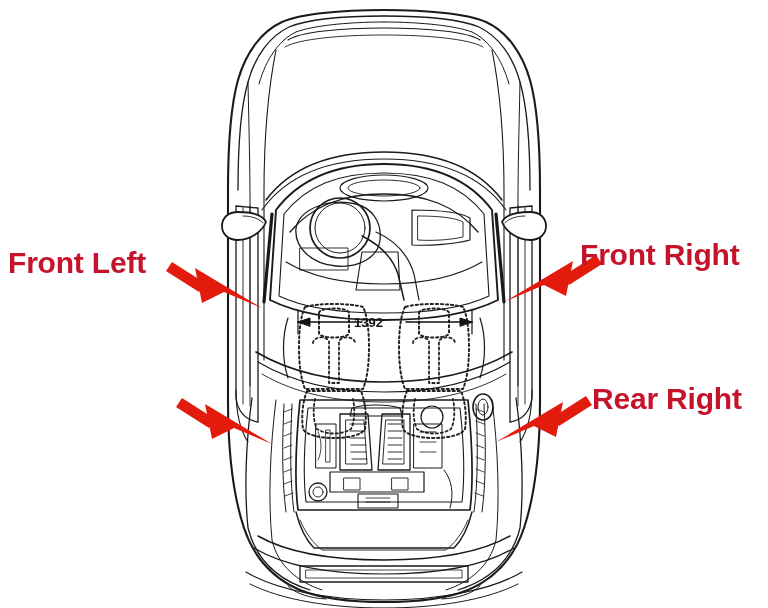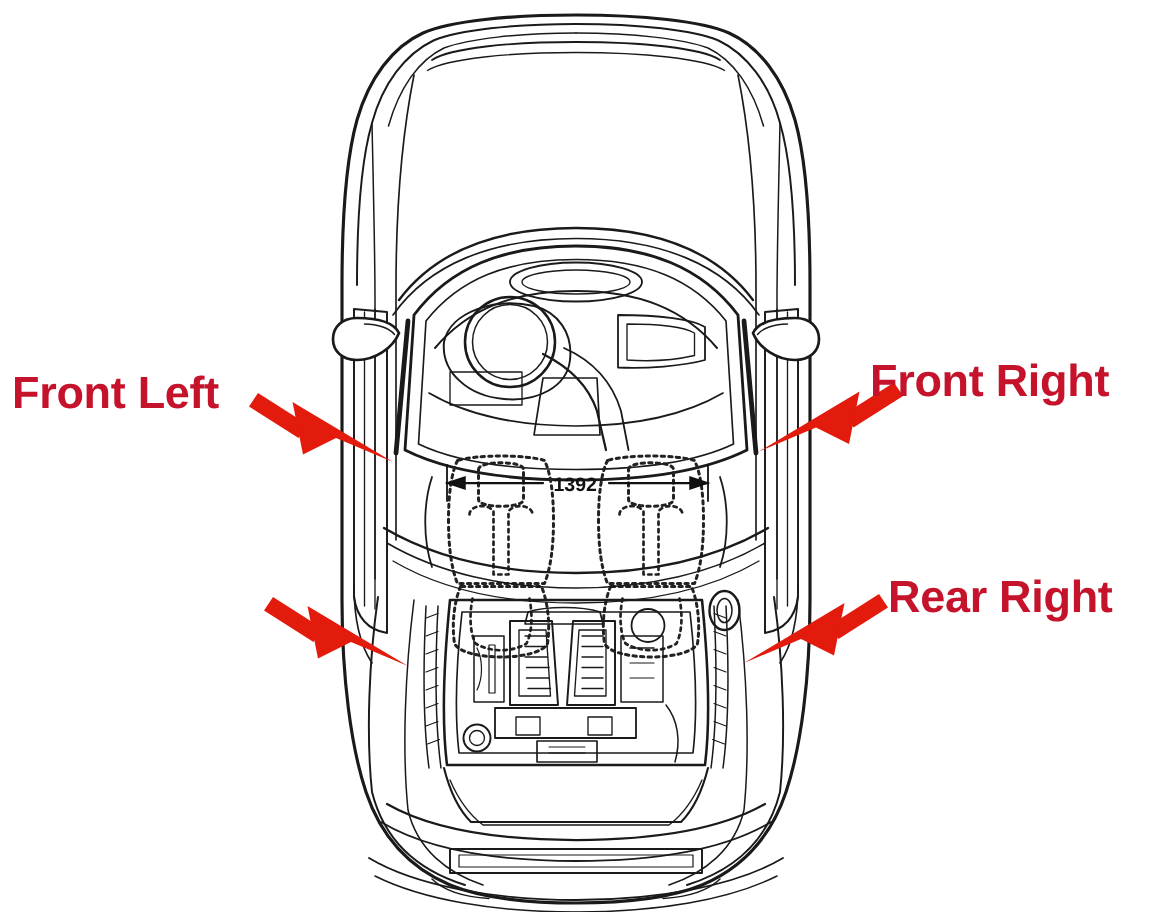--- a/index.html
+++ b/index.html
@@ -42,21 +42,21 @@
   #label-rear-left   { left: 18px;  top: 389px; }
   #label-rear-right  { left: 592px; top: 384px; }
   .dim-text {
     position: absolute;
     font-family: "Liberation Sans", sans-serif;
     font-weight: bold;
     font-size: 13px;
     color: #111111;
     white-space: nowrap;
   }
-  #dim-1392 { left: 369px; top: 315px; }
+  #dim-1392 { left: 354px; top: 315px; }
 </style>
 </head>
 <body style="background: rgb(255, 255, 255);">
 
 <div id="stage">
 
   <svg id="diagram" viewBox="0 0 768 608" xmlns="http://www.w3.org/2000/svg">
 
     <defs>
       <g id="seat-outline">

